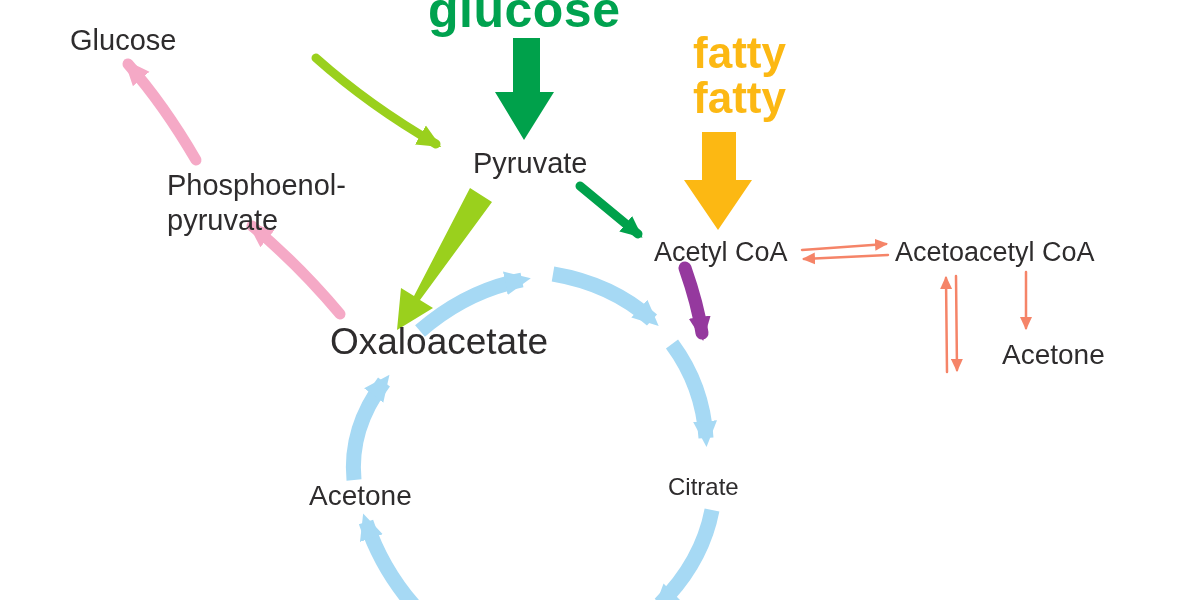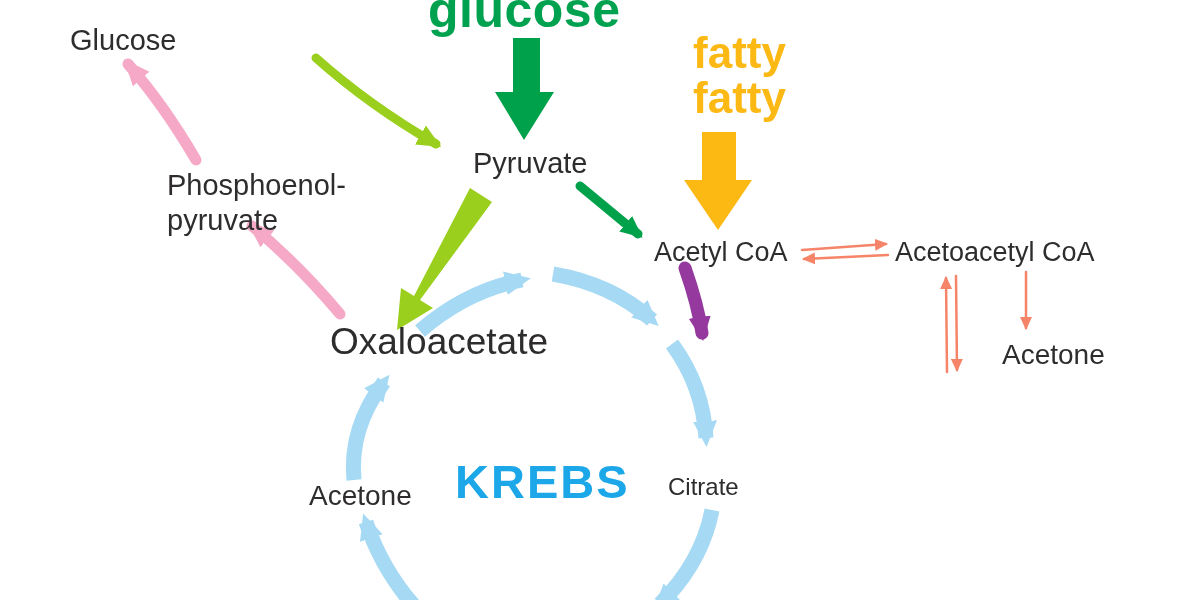--- a/index.html
+++ b/index.html
@@ -135,15 +135,14 @@
     <span>pyruvate</span>
   </div>
   <div class="lbl lbl-pyruvate">Pyruvate</div>
   <div class="lbl lbl-acetylcoa">Acetyl CoA</div>
   <div class="lbl lbl-acetoacetylcoa">Acetoacetyl CoA</div>
   <div class="lbl lbl-acetone">Acetone</div>
   <div class="lbl lbl-oxaloacetate">Oxaloacetate</div>
   <div class="lbl lbl-fumarate">Acetone</div>
   <div class="lbl lbl-citrate">Citrate</div>
 
-  <div class="lbl lbl-krebs">KREBS</div>
 
 </div>
 
 </body></html>

